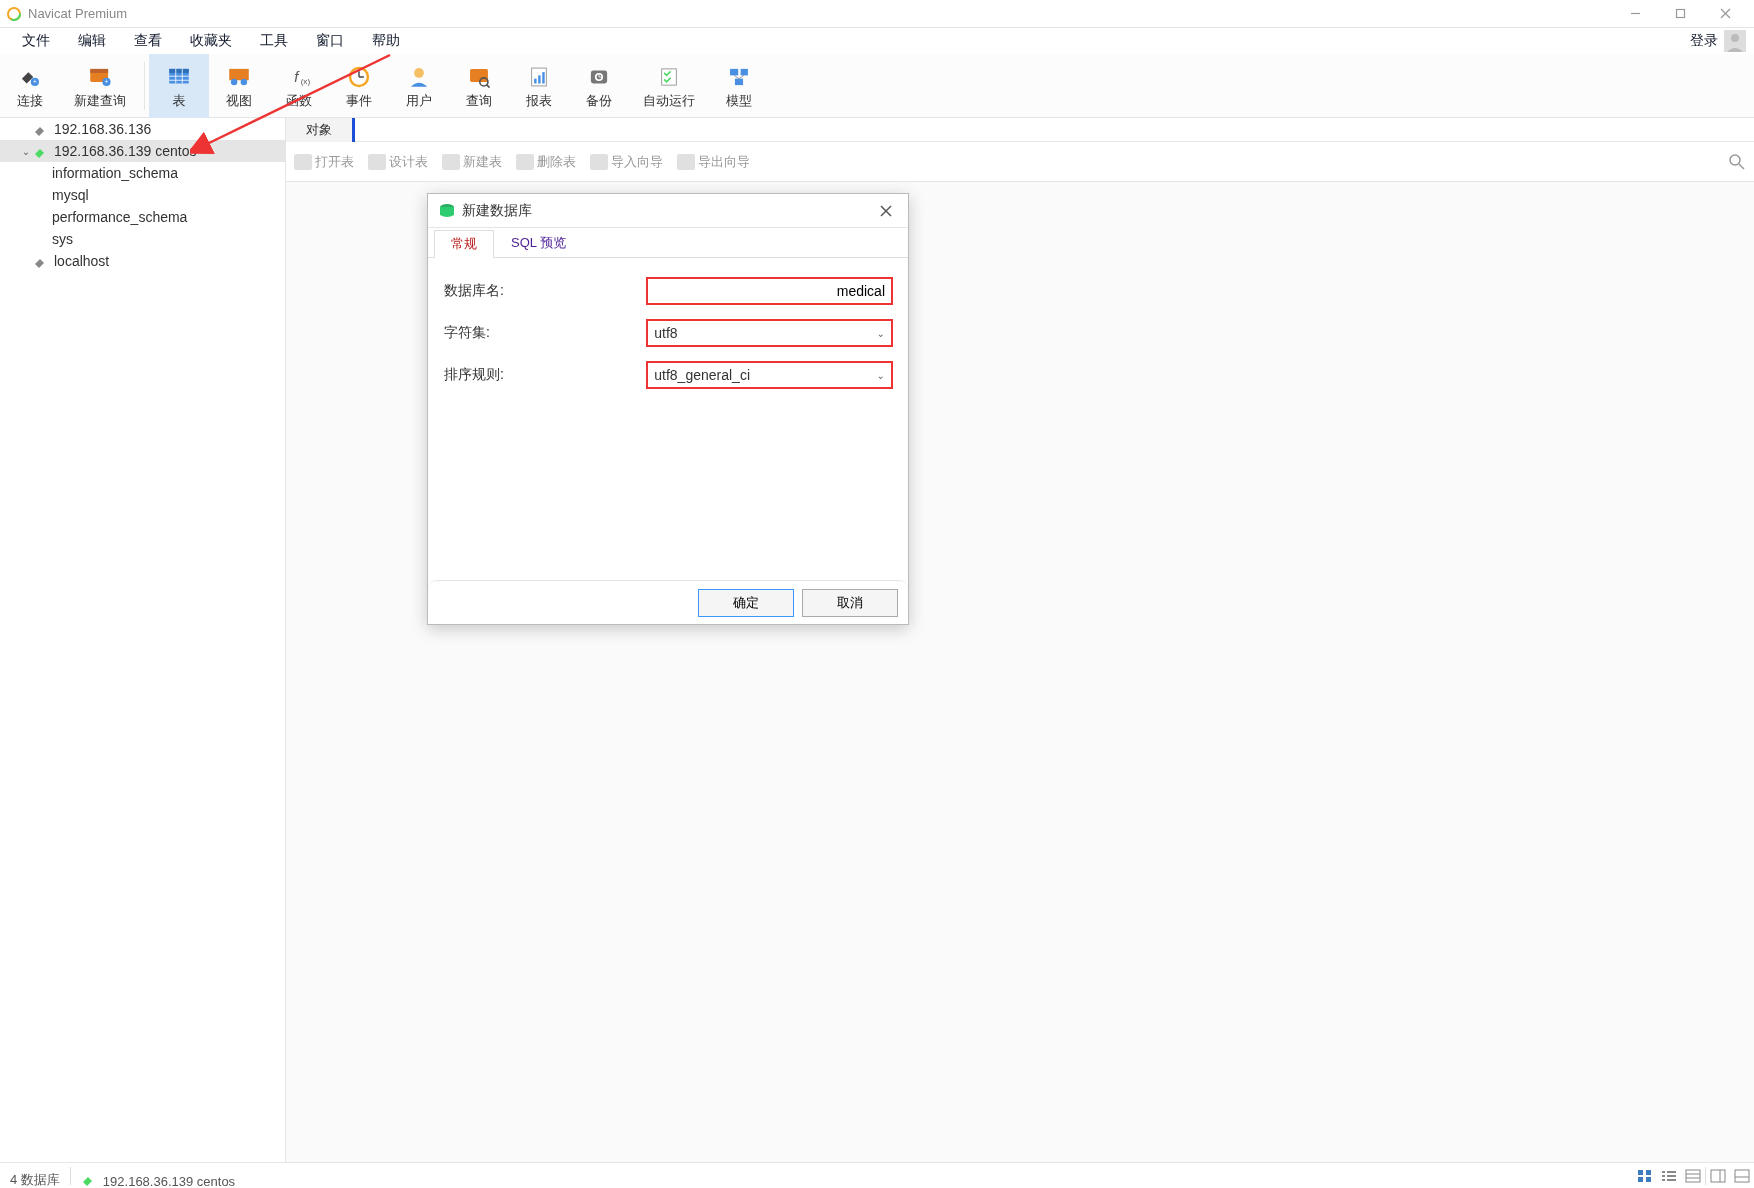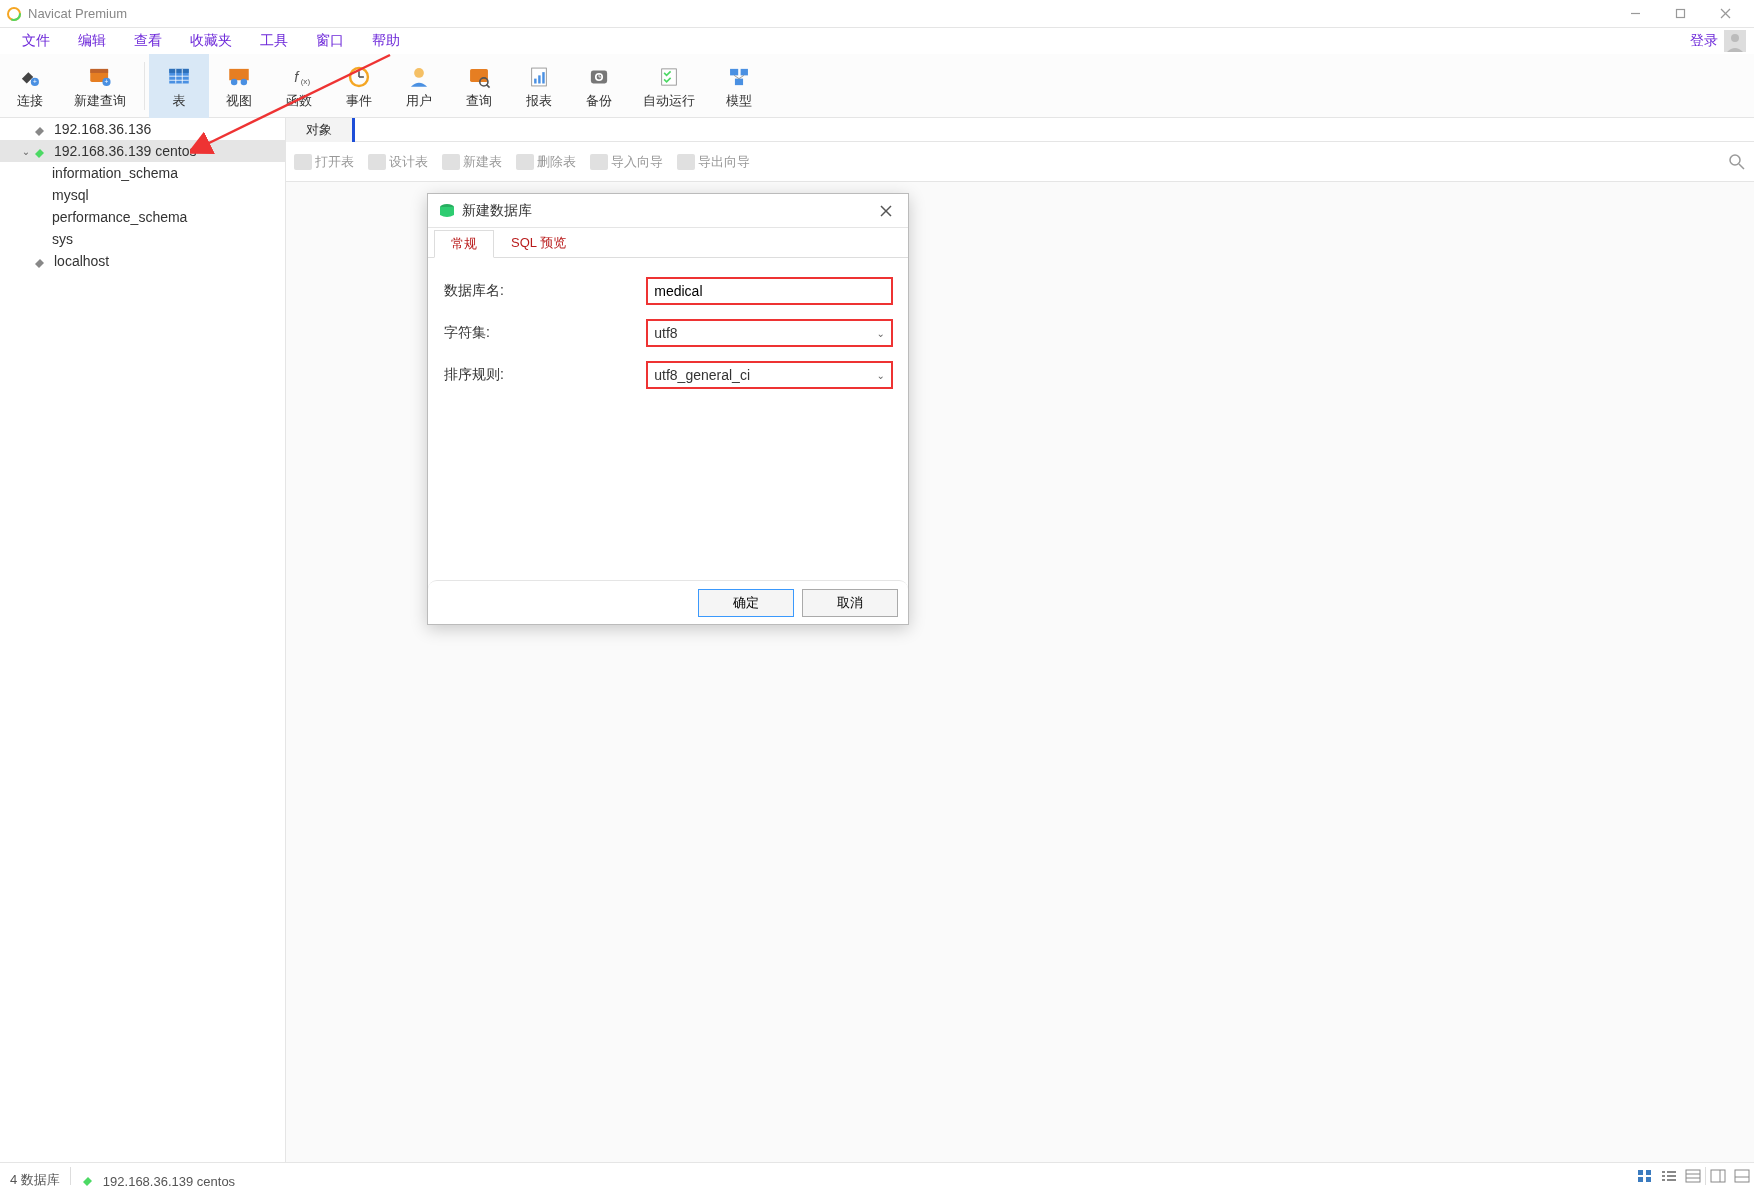--- a/index.html
+++ b/index.html
@@ -6,21 +6,21 @@
 body { background: #fff; width: 1754px; height: 1188px; overflow: hidden; position: relative; font-size: 14px; color: #333; }
 
 
 .titlebar { height: 28px; display: flex; align-items: center; padding: 0 6px; border-bottom: 1px solid #e5e5e5; background: #fff; color: #888; font-size: 13px; }
 .titlebar .logo { width: 16px; height: 16px; margin-right: 6px; }
 .titlebar .spacer { flex: 1; }
 .titlebar .winbtn { width: 45px; height: 28px; display: flex; align-items: center; justify-content: center; color: #999; }
 .titlebar .winbtn svg { width: 11px; height: 11px; }
 
 
-.menubar { height: 26px; display: flex; align-items: center; padding: 0 8px; font-size: 14px; color: #6d28d9; }
+.menubar { height: 26px; display: flex; align-items: center; padding: 0 8px; font-size: 14px; color: #0f172a; }
 .menubar .mitem { padding: 0 14px; height: 26px; display: flex; align-items: center; }
 .menubar .spacer { flex: 1; }
 .menubar .login { padding: 0 6px; }
 .menubar .avatar { width: 22px; height: 22px; background: #ddd; }
 
 
 .toolbar { height: 64px; display: flex; align-items: center; border-bottom: 1px solid #e5e5e5; background: #fcfcfc; }
 .tbtn { display: flex; flex-direction: column; align-items: center; justify-content: center; padding: 0 14px; height: 64px; font-size: 13px; color: #333; }
 .tbtn .ticon { width: 32px; height: 30px; display: flex; align-items: center; justify-content: center; }
 .tbtn.sel { background: #d9e8f6; }
@@ -54,21 +54,21 @@
 .statusbar .spacer { flex: 1; }
 .statusbar .vbtn { width: 24px; height: 20px; display: flex; align-items: center; justify-content: center; color: #888; }
 
 
 .dialog { position: absolute; left: 427px; top: 193px; width: 482px; height: 432px; background: #fff; border: 1px solid #bbb; box-shadow: 0 4px 16px rgba(0,0,0,0.2); display: flex; flex-direction: column; }
 .dlghdr { height: 34px; display: flex; align-items: center; padding: 0 10px; border-bottom: 1px solid #e5e5e5; font-size: 14px; }
 .dlghdr .dic { width: 18px; height: 16px; margin-right: 6px; }
 .dlghdr .spacer { flex: 1; }
 .dlghdr .close { width: 24px; height: 24px; display: flex; align-items: center; justify-content: center; }
 .dlgtabs { height: 30px; display: flex; align-items: flex-end; padding-left: 6px; border-bottom: 1px solid #ddd; }
-.dlgtabs .dtab { padding: 0 16px; height: 28px; display: flex; align-items: center; font-size: 13px; border: 1px solid transparent; color: #b91c1c; }
+.dlgtabs .dtab { padding: 0 16px; height: 28px; display: flex; align-items: center; font-size: 13px; border: 1px solid transparent; color: #4c1d95; }
 .dlgtabs .dtab.active { border: 1px solid #ddd; border-bottom: 1px solid #fff; background: #fff; margin-bottom: -1px; color: #b91c1c; }
 .dlgbody { flex: 1; padding: 20px 16px; font-size: 14px; }
 .dlgrow { display: flex; align-items: center; margin-bottom: 16px; gap: 41px; }
 .dlgrow .lbl { width: 180px; color: #333; }
 .dlgrow input, .dlgrow .combo { width: 270px; height: 26px; border: 1px solid #aaa; padding: 0 6px; font-size: 14px; background: #fff; }
 .dlgrow .combo { display: flex; align-items: center; justify-content: space-between; }
 .dlgrow .combo .arr { font-size: 10px; color: #666; }
 .redbox { outline: 2px solid #e33; outline-offset: -1px; }
 .dlgfoot { height: 44px; border-top: 1px solid #e5e5e5; display: flex; align-items: center; justify-content: flex-end; padding: 0 10px; gap: 8px; border-radius: 9px; }
 .dlgfoot button { width: 96px; height: 28px; border: 1px solid #aaa; background: #f5f5f5; font-size: 13px; }
@@ -419,21 +419,21 @@
     <div class="dtab active">
         <span>常规</span>
       </div>
     <div class="dtab">
         <span>SQL 预览</span>
       </div>
   </div>
   <div class="dlgbody">
     <div class="dlgrow">
       <span class="lbl">数据库名:</span>
-      <input type="text" class="redbox" style="outline: rgb(238, 51, 51) solid 2px; border: 1px solid rgb(59, 153, 252);" value="medical">
+      <input type="text" class="redbox" style="outline: rgb(238, 51, 51) solid 2px; border: 1px solid rgb(59, 153, 252); text-align: right;" value="medical">
     </div>
     <div class="dlgrow">
       <span class="lbl">字符集:</span>
       <div class="combo redbox">
         <span>utf8</span>
         <span class="arr">⌄</span>
       </div>
     </div>
     <div class="dlgrow">
       <span class="lbl">排序规则:</span>

